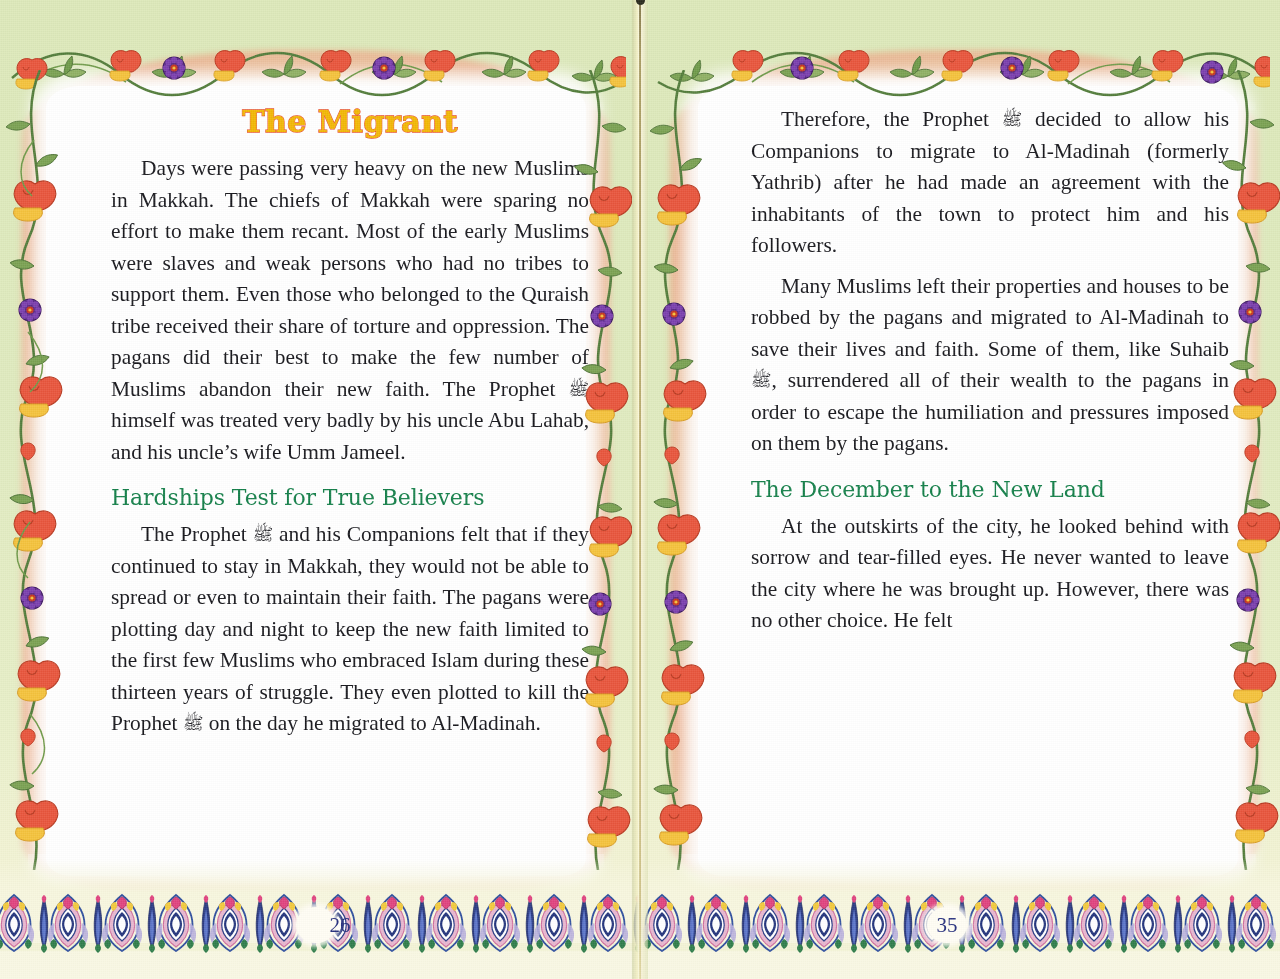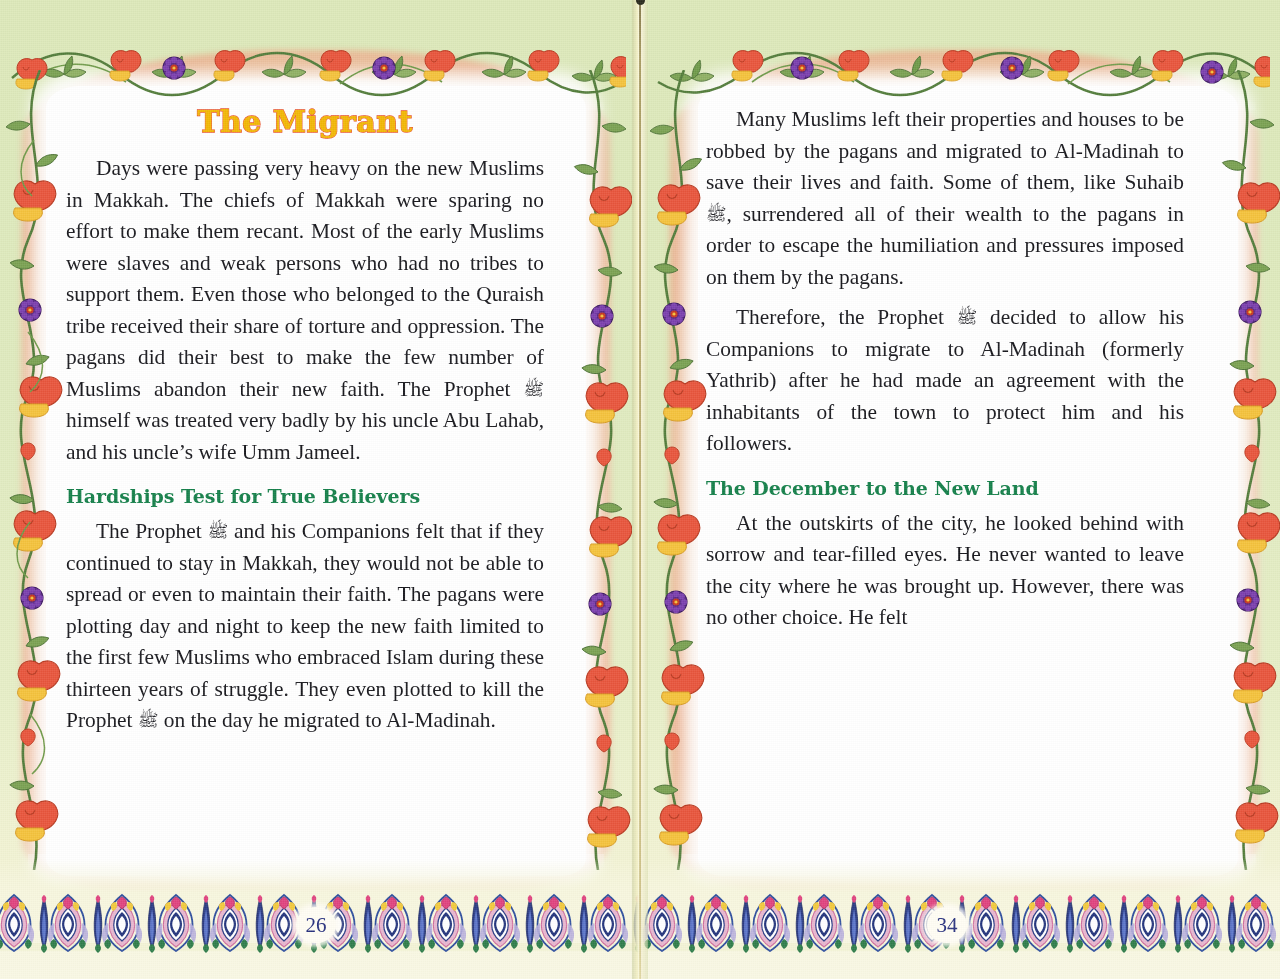--- a/index.html
+++ b/index.html
@@ -114,41 +114,42 @@
     position:absolute;
     left:-18px; right:-18px; bottom:-12px; height:34px;
     background: radial-gradient(ellipse 55% 100% at 50% 0%, #fff 62%, rgba(255,255,255,0) 100%);
   }
 
   
   .content {
     position: absolute;
     z-index: 12;
     width: 478px;
+    margin-left: 45px;
   }
   .page.left  .content { left: 66px; top: 104px; }
   .page.right .content { left: 706px; top: 104px; }
 
   .chapter-title {
     font-family: "DejaVu Serif", "Liberation Serif", serif;
     font-weight: bold;
     font-size: 30px;
     letter-spacing: .5px;
     text-align: center;
     color: #f2b705;
     -webkit-text-stroke: 1.4px #e8462a;
     paint-order: stroke fill;
     margin: 0 0 14px 0;
     text-shadow: 0 0 1px #f6d14a;
   }
 
   .section-head {
     font-family: "DejaVu Serif", "Liberation Serif", serif;
-    font-weight: bold;
-    font-size: 19px;
+    font-weight: normal;
+    font-size: 22px;
     color: #15804a;
     margin: 17px 0 9px 0;
     letter-spacing: -0.1px;
   }
 
   p.para {
     margin: 0 0 9px 0;
     font-family: "Liberation Serif", serif;
     font-size: 21.4px;
     line-height: 31.5px;
@@ -212,21 +213,21 @@
     height: 52px;
     z-index: 34;
     display: flex;
     align-items: center;
     justify-content: center;
     font-family: "Liberation Serif", serif;
     font-size: 21px;
     font-weight: normal;
     color: #27307e;
   }
-  .page.left  .page-number { left: 290px; }
+  .page.left  .page-number { left: 290px; padding-left: 24px; }
   .page.right .page-number { left: 281px; }
   .page-number .disc{
     position:absolute;
     left:6px; top:8px;
     width:40px;height:36px;
     border-radius:50%;
     background:#fffdf4;
     z-index:-1;
     box-shadow:0 0 4px 4px rgba(255,253,244,.85);
   }
@@ -631,26 +632,26 @@
       <g transform="translate(32,718) scale(-1,1)">
           <use href="#leafL"></use>
         </g>
       <g transform="translate(36,762)">
           <use href="#tulipL"></use>
         </g>
     </svg>
 
     <div class="page-number">
       <span class="disc"></span>
-      <span>34</span>
+      <span>35</span>
     </div>
 
     <div class="content" style="left:66px;">
+      <p class="para">Therefore, the Prophet <span class="salla">ﷺ</span> decided to allow his Companions to migrate to Al-Madinah (formerly Yathrib) after he had made an agreement with the inhabitants of the town to protect him and his followers.</p>
       <p class="para">Many Muslims left their properties and houses to be robbed by the pagans and migrated to Al-Madinah to save their lives and faith. Some of them, like Suhaib <span class="salla">ﷺ</span>, surrendered all of their wealth to the pagans in order to escape the humiliation and pressures imposed on them by the pagans.</p>
-      <p class="para">Therefore, the Prophet <span class="salla">ﷺ</span> decided to allow his Companions to migrate to Al-Madinah (formerly Yathrib) after he had made an agreement with the inhabitants of the town to protect him and his followers.</p>
       <h2 class="section-head">The December to the New Land</h2>
       <p class="para">At the outskirts of the city, he looked behind with sorrow and tear-filled eyes. He never wanted to leave the city where he was brought up. However, there was no other choice. He felt</p>
     </div>
   </div>
 
   <div class="bottom-fade"></div>
 
   <svg class="arabesque" viewBox="0 0 1280 62" preserveAspectRatio="none">
     <defs>
       <g id="arabUnit">

